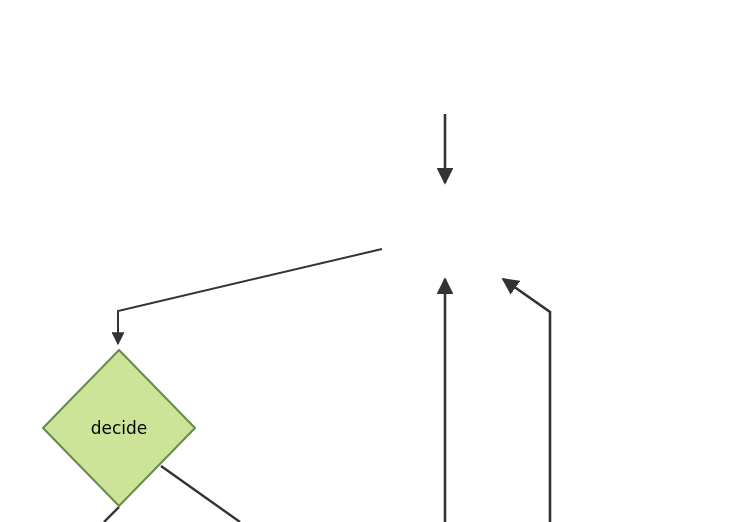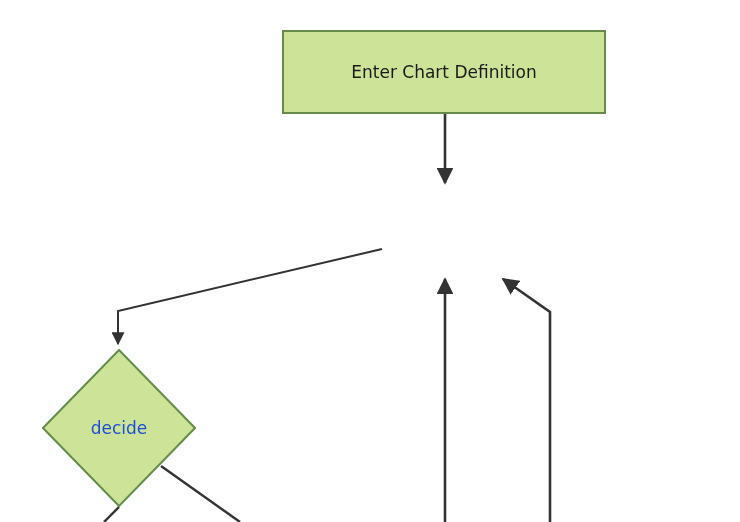--- a/index.html
+++ b/index.html
@@ -64,21 +64,21 @@
   #node-decide .diamond-shape {
     position: absolute;
     left: 0;
     top: 0;
     width: 154px;
     height: 158px;
   }
   #node-decide .diamond-label {
     position: relative;
     z-index: 2;
-    color: #1d4ed8;
+    color: #000000;
     font-size: 17px;
     line-height: 1;
   }
 </style>
 </head>
 <body>
 
 <div id="canvas">
 
   <svg id="edges" viewBox="0 0 740 522" width="740" height="522" xmlns="http://www.w3.org/2000/svg">
@@ -94,23 +94,20 @@
 
     <polyline points="445,522 445,279" fill="none" stroke="#333333" stroke-width="2.6" marker-end="url(#arrow)"></polyline>
 
     <polyline points="550,522 550,312 503,279" fill="none" stroke="#333333" stroke-width="2.6" marker-end="url(#arrow)"></polyline>
 
     <polyline points="119,507 104,522" fill="none" stroke="#333333" stroke-width="2.4"></polyline>
 
     <polyline points="161,466 240,522" fill="none" stroke="#333333" stroke-width="2.4"></polyline>
   </svg>
 
-  <div class="node" id="node-enter-chart-definition">
-    <span>Enter Chart Definition</span>
-  </div>
 
 
   <div class="node" id="node-decide">
     <svg class="diamond-shape" viewBox="0 0 154 158" xmlns="http://www.w3.org/2000/svg">
       <polygon points="77,1 153,79 77,157 1,79" fill="#cde498" stroke="#658c4a" stroke-width="2"></polygon>
     </svg>
     <span class="diamond-label">decide</span>
   </div>
 
 </div>

